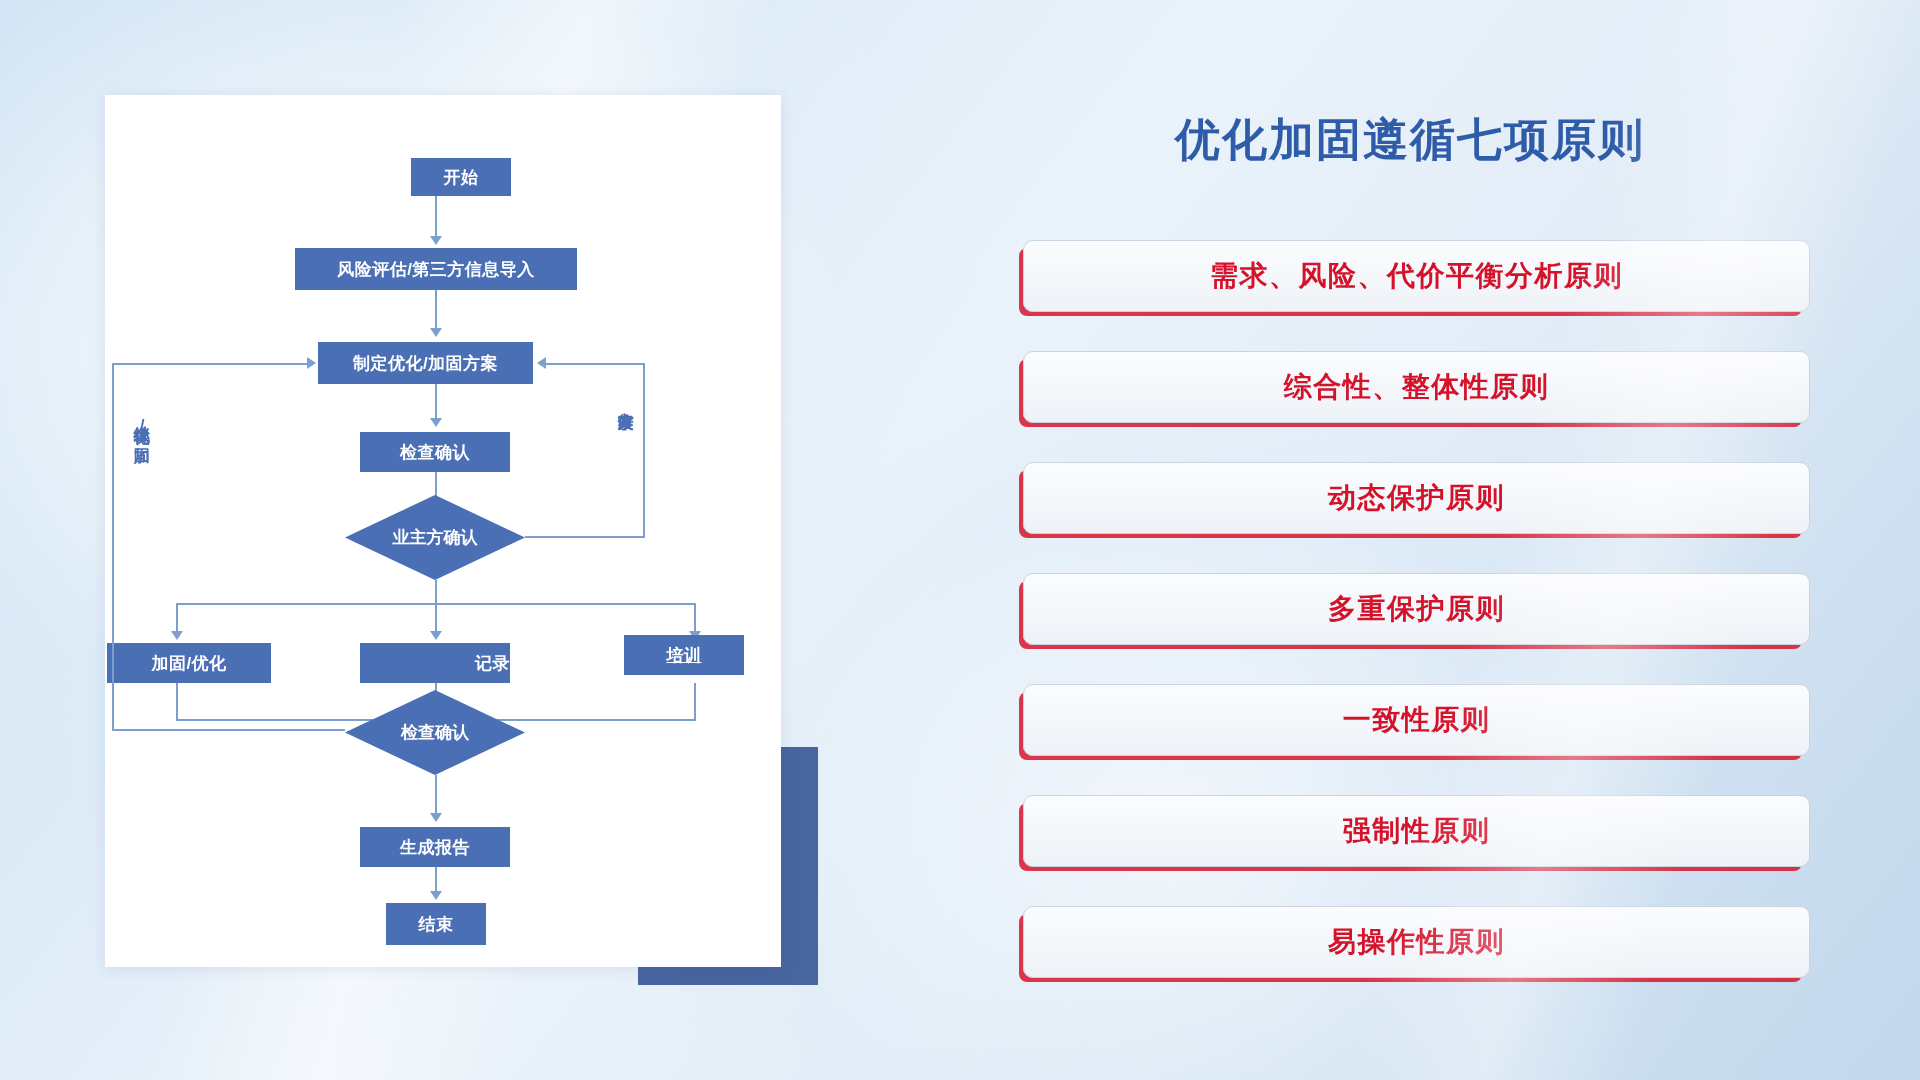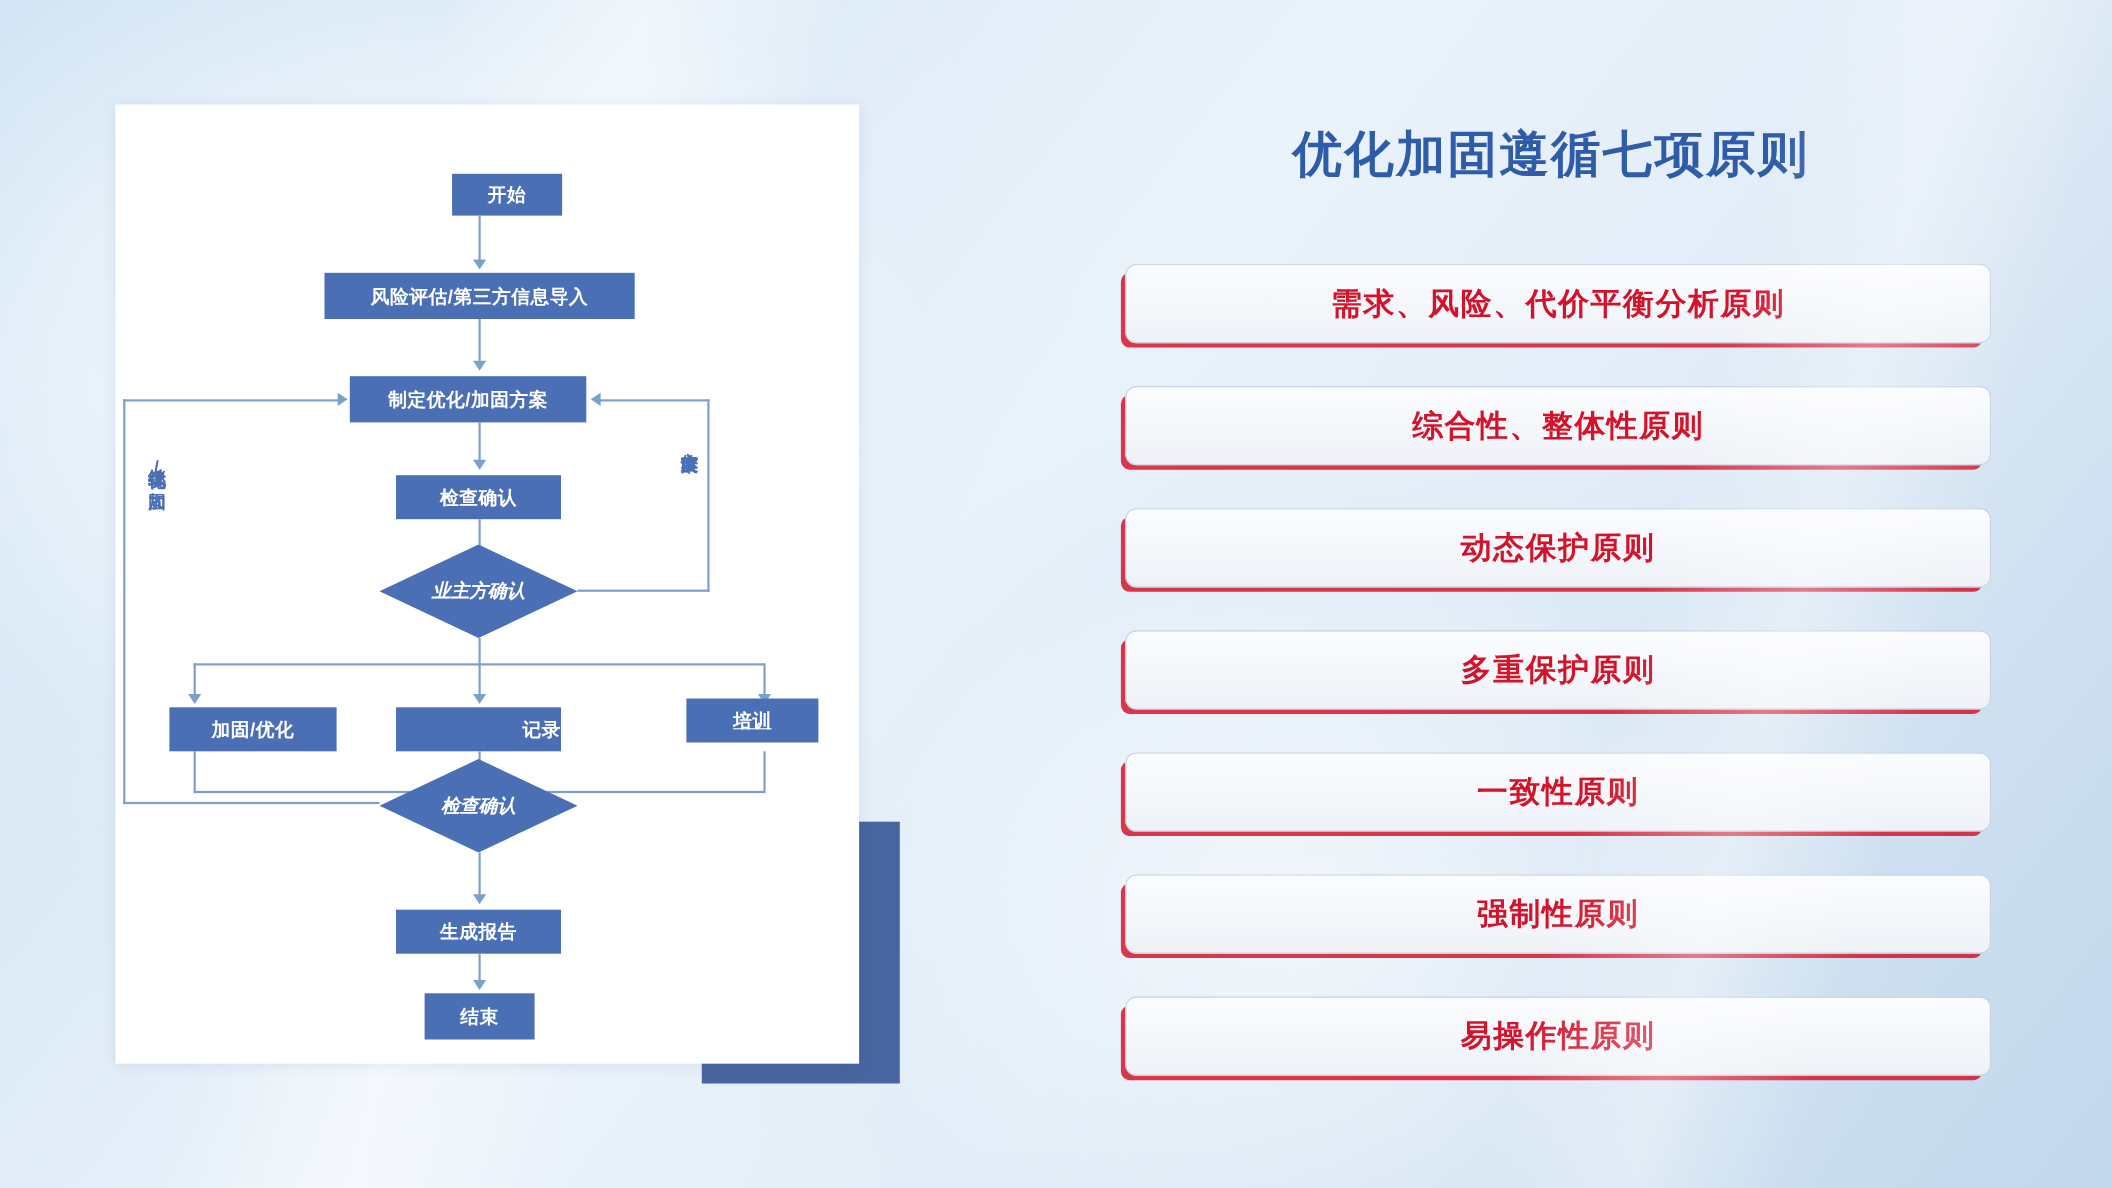--- a/index.html
+++ b/index.html
@@ -74,21 +74,20 @@
     justify-content: center;
     letter-spacing: 0.5px;
     white-space: nowrap;
     box-sizing: border-box;
   }
   .diamond-wrap {
     position: absolute;
     display: flex;
     align-items: center;
     justify-content: center;
-    font-style: italic;
   }
   .diamond-wrap .dshape {
     position: absolute;
     inset: 0;
     background: #4a6fb5;
     clip-path: polygon(50% 0%, 100% 50%, 50% 100%, 0% 50%);
   }
   .diamond-wrap .dlabel {
     position: relative;
     color: #fff;
@@ -208,21 +207,21 @@
 
       <div class="vline" style="left:330px; top:485px; height:25px;"></div>
       <div class="hline" style="left:71px; top:508px; width:519px;"></div>
       <div class="vline" style="left:71px; top:508px; height:32px;"></div>
       <div class="vline" style="left:330px; top:508px; height:32px;"></div>
       <div class="vline" style="left:589px; top:508px; height:32px;"></div>
       <div class="arrow-down" style="left:66px; top:536px;"></div>
       <div class="arrow-down" style="left:325px; top:536px;"></div>
       <div class="arrow-down" style="left:584px; top:536px;"></div>
 
-      <div class="node" style="left:2px; top:548px; width:152px; height:40px;margin-left:47px;">
+      <div class="node" style="left:2px; top:548px; width:164px; height:40px;">
         <span>加固/优化</span>
       </div>
 
       <div class="node" style="left:255px; top:548px; width:150px; height:40px;justify-content:flex-end;">
         <span>记录</span>
       </div>
 
       <div class="node" style="left:519px; top:540px; width:120px; height:40px;text-decoration:underline;">
         <span>培训</span>
       </div>

